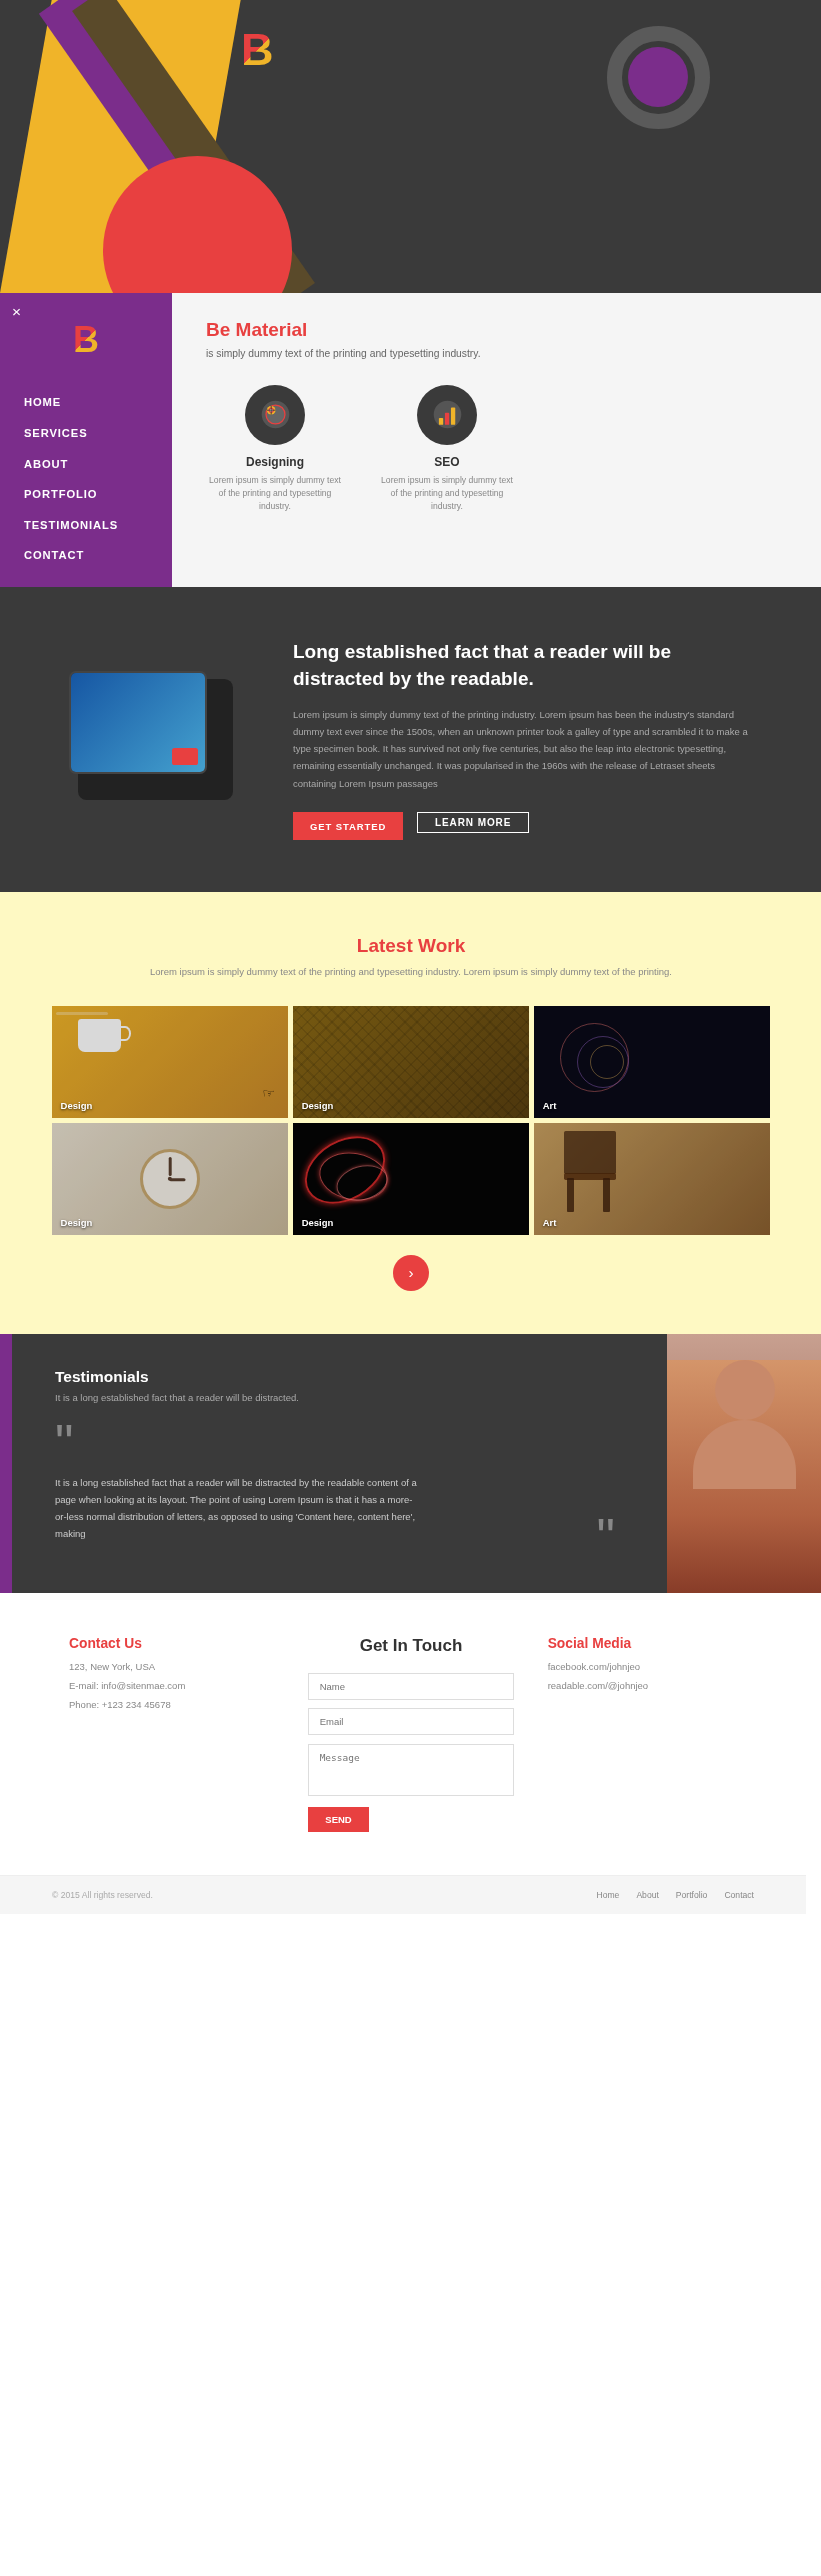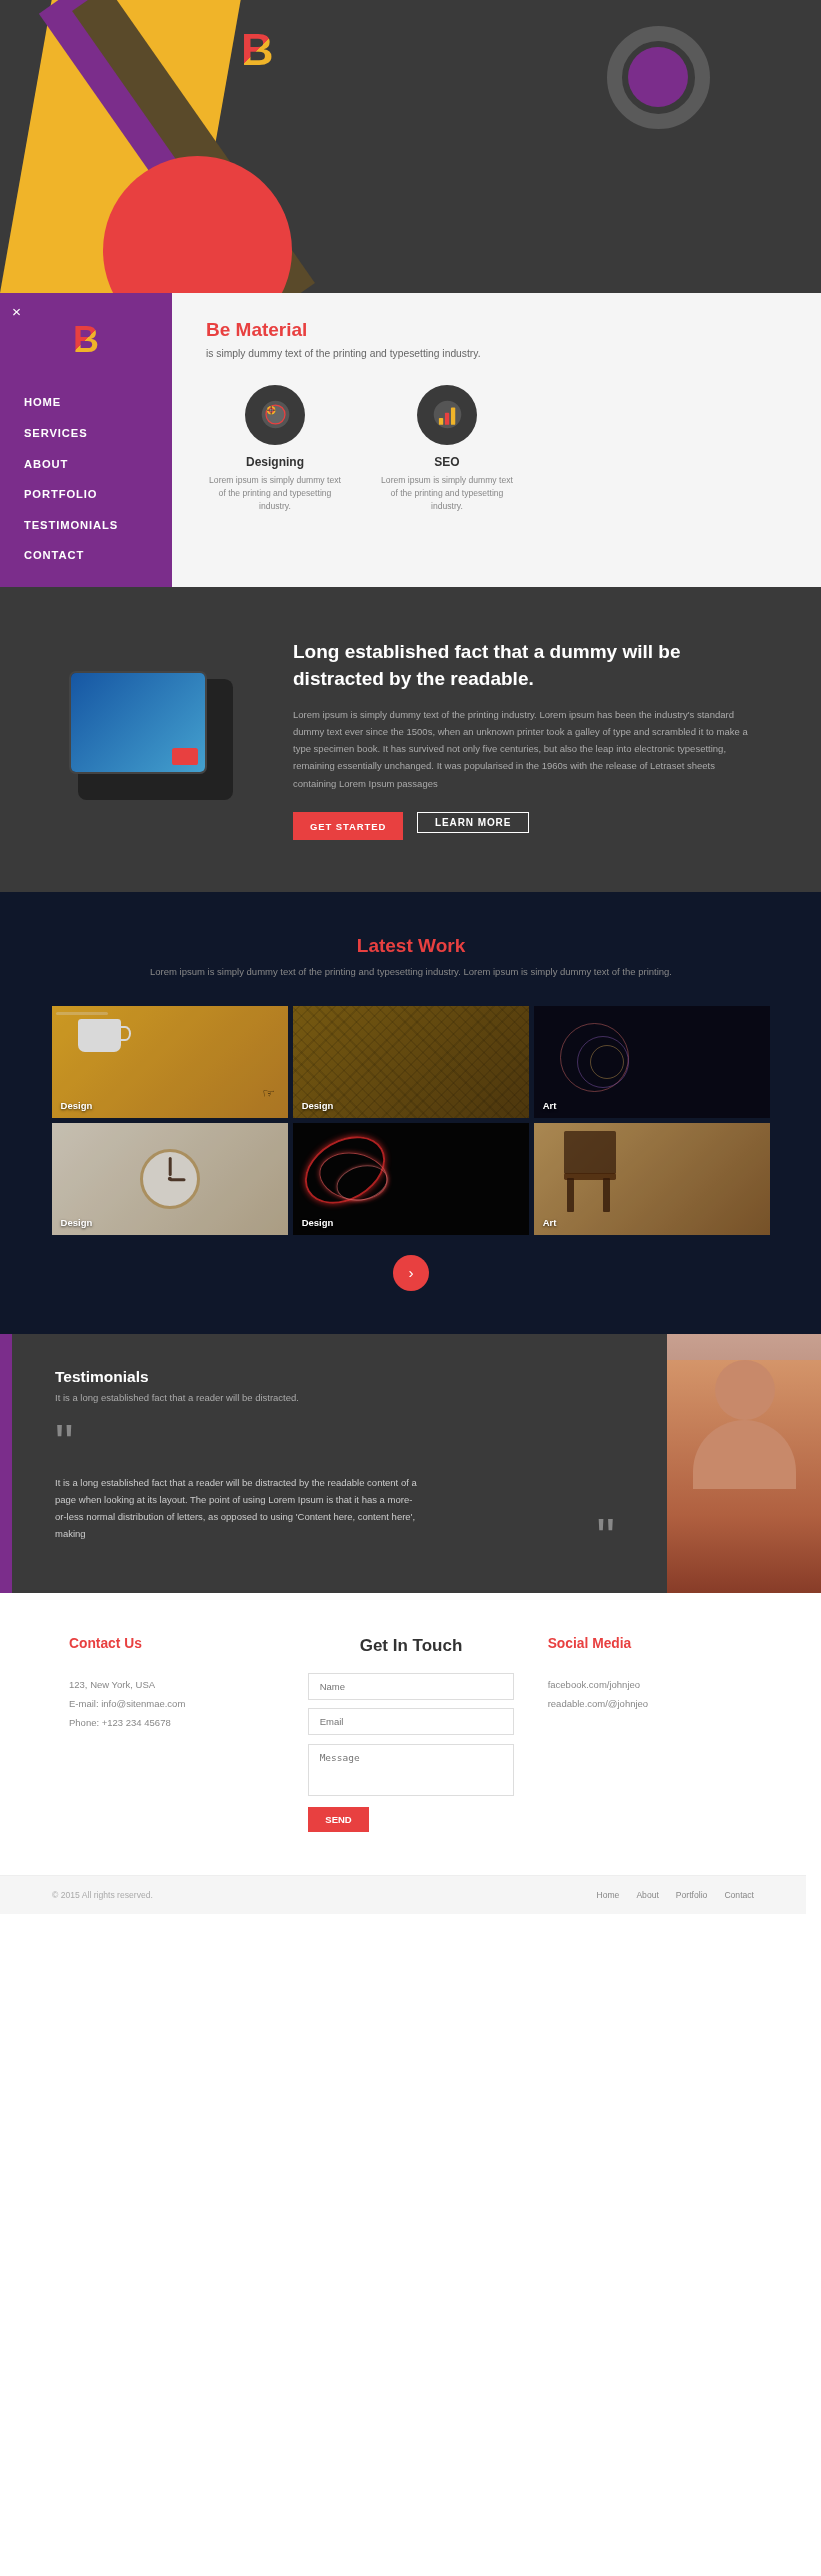--- a/index.html
+++ b/index.html
@@ -261,21 +261,21 @@
       font-size: 10px;
       font-weight: 700;
       border: 0.9px solid #fff;
       cursor: pointer;
       letter-spacing: 0.9px;
     }
 
     
     .portfolio-section {
       width: 822px;
-      background: #0f172a;
+      background: #fef9c3;
       padding: 43px 52px;
     }
     .portfolio-header {
       text-align: center;
       margin-bottom: 26px;
     }
     .portfolio-header h2 {
       color: #e84040;
       font-size: 19px;
       margin-bottom: 6.9px;
@@ -405,21 +405,21 @@
       width: 822px;
       background: #fff;
       padding: 43px 69px;
       display: grid;
       grid-template-columns: 1fr 1fr 1fr;
       gap: 34px;
     }
     .contact-col h3 {
       color: #e84040;
       font-size: 13.8px;
-      margin-bottom: 24px;
+      margin-bottom: 6px;
     }
     .contact-col p {
       color: #888;
       font-size: 9.5px;
       line-height: 2;
     }
     .contact-col a {
       color: #888;
       text-decoration: none;
       font-size: 9.5px;
@@ -560,21 +560,21 @@
 
 <div class="cta-section">
   <div class="cta-image">
     <div class="tablet-back"></div>
     <div class="tablet-front">
       <div class="tablet-screen"></div>
       <div class="tablet-red-accent"></div>
     </div>
   </div>
   <div class="cta-text">
-    <h2>Long established fact that a dummy will be distracted by the readable.</h2>
+    <h2>Long established fact that a reader will be distracted by the readable.</h2>
     <p>Lorem ipsum is simply dummy text of the printing industry. Lorem ipsum has been the industry's standard dummy text ever since the 1500s, when an unknown printer took a galley of type and scrambled it to make a type specimen book. It has survived not only five centuries, but also the leap into electronic typesetting, remaining essentially unchanged. It was popularised in the 1960s with the release of Letraset sheets containing Lorem Ipsum passages</p>
     <div class="cta-buttons">
       <button class="btn-primary">GET STARTED</button>
       <button class="btn-outline">LEARN MORE</button>
     </div>
   </div>
 </div>
 
 <div class="portfolio-section">
   <div class="portfolio-header">

